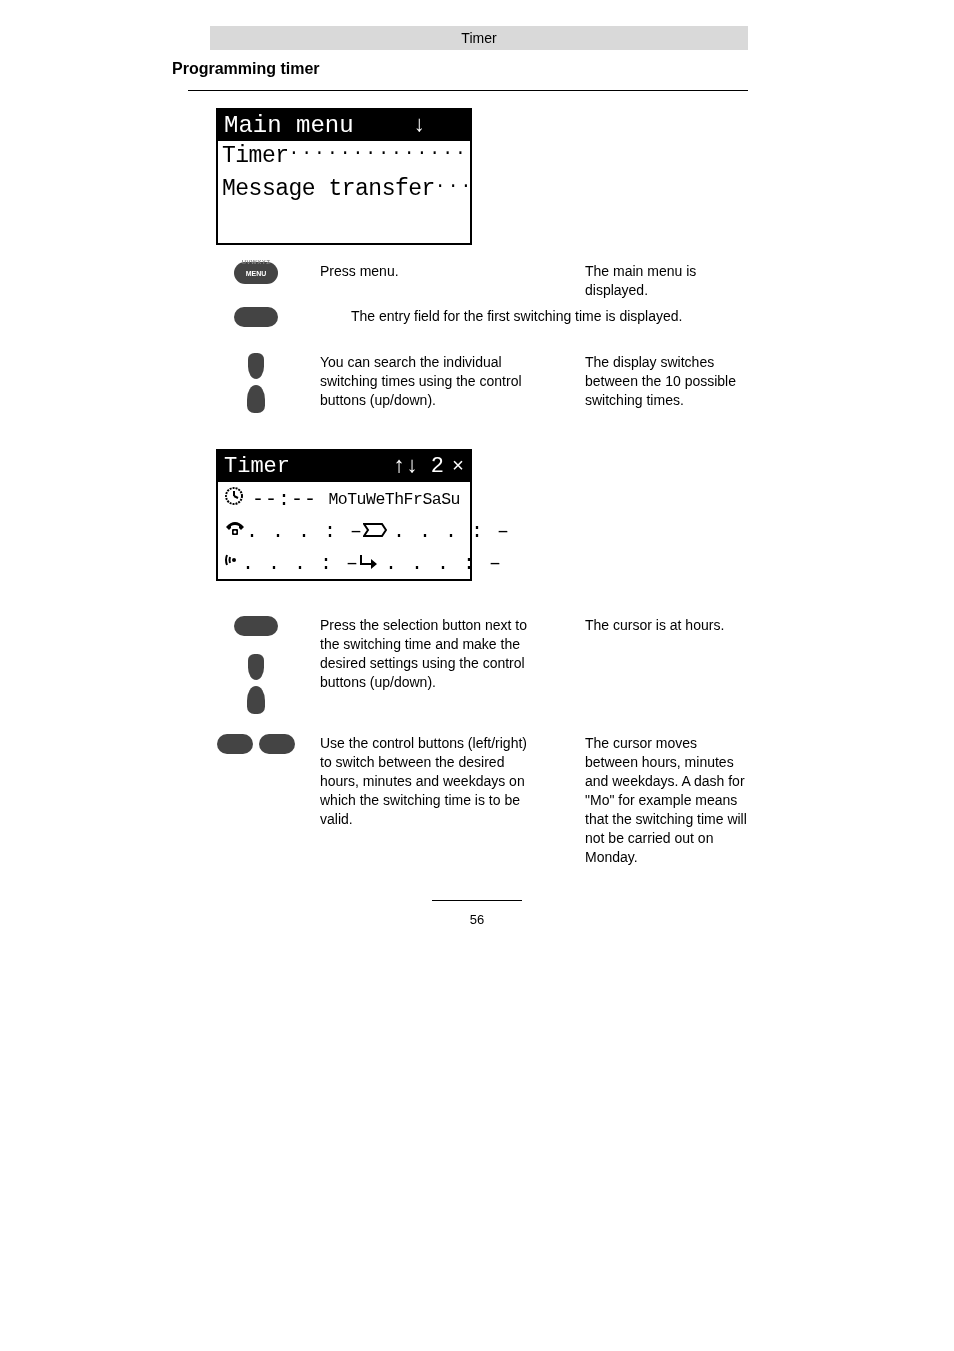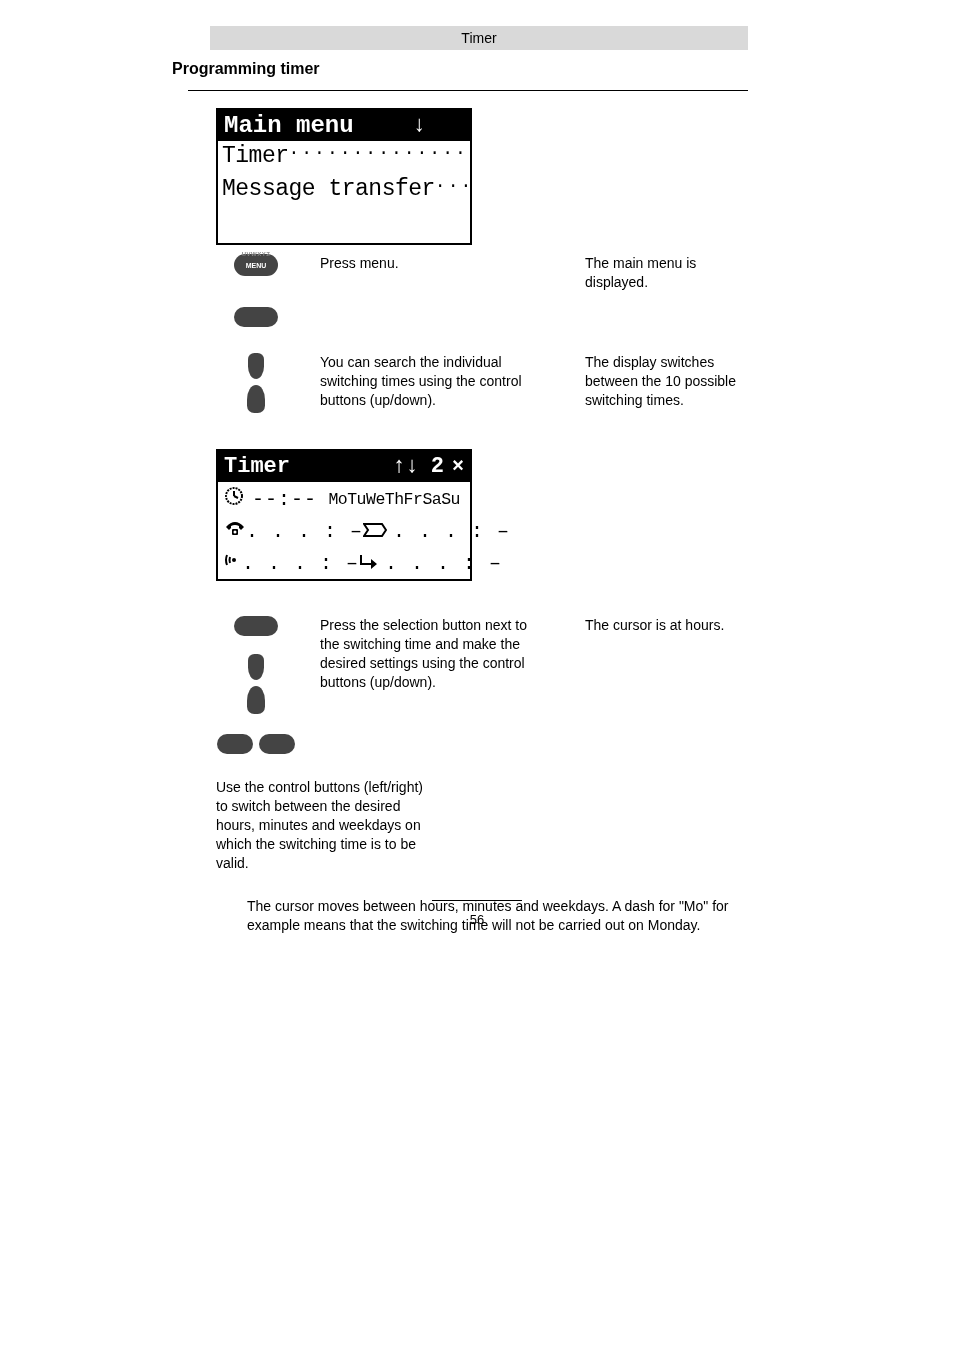--- a/index.html
+++ b/index.html
@@ -45,21 +45,21 @@
     border: 2px solid #000;
     background: #fff;
   }
   .lcd-header {
     background: #000;
     color: #fff;
     font-family: "Courier New", monospace;
     display: flex;
     align-items: center;
     padding: 0 6px;
-    font-weight: 700;
+    font-weight: 400;
   }
   .lcd1 {
     position: absolute;
     left: 216px;
     top: 108px;
     width: 256px;
     height: 137px;
   }
   .lcd1 .lcd-header {
     height: 31px;
@@ -169,25 +169,25 @@
     gap: 6px;
   }
   .instr-row .text-col1 {
     width: 210px;
     flex-shrink: 0;
   }
   .instr-row .text-col2 {
     flex: 1;
     margin-left: 31px;
   }
-  .row1 { top: 254px; }
+  .row1 { top: 262px; }
   .row2 { top: 307px; }
   .row3 { top: 353px; }
   .row4 { top: 616px; }
-  .row5 { top: 734px; flex-direction: column; }
+  .row5 { top: 734px; }
 
   
   .menu-btn {
     width: 44px;
     height: 22px;
     background: #444;
     border-radius: 11px;
     color: #fff;
     font-size: 7px;
     font-weight: 700;
@@ -278,20 +278,21 @@
     </div>
   </div>
   <div class="text-col1">Press menu.</div>
   <div class="text-col2">The main menu is displayed.</div>
 </div>
 
 <div class="instr-row row2">
   <div class="btn-col">
     <div class="pill-btn"></div>
   </div>
+  <div class="text-col2">The entry field for the first switching time is displayed.</div>
 </div>
 
 <div class="instr-row row3">
   <div class="btn-col">
     <div class="blob-up"></div>
     <div class="blob-down"></div>
   </div>
   <div class="text-col1">You can search the individual switching times using the control buttons (up/down).</div>
   <div class="text-col2">The display switches between the 10 possible switching times.</div>
 </div>

